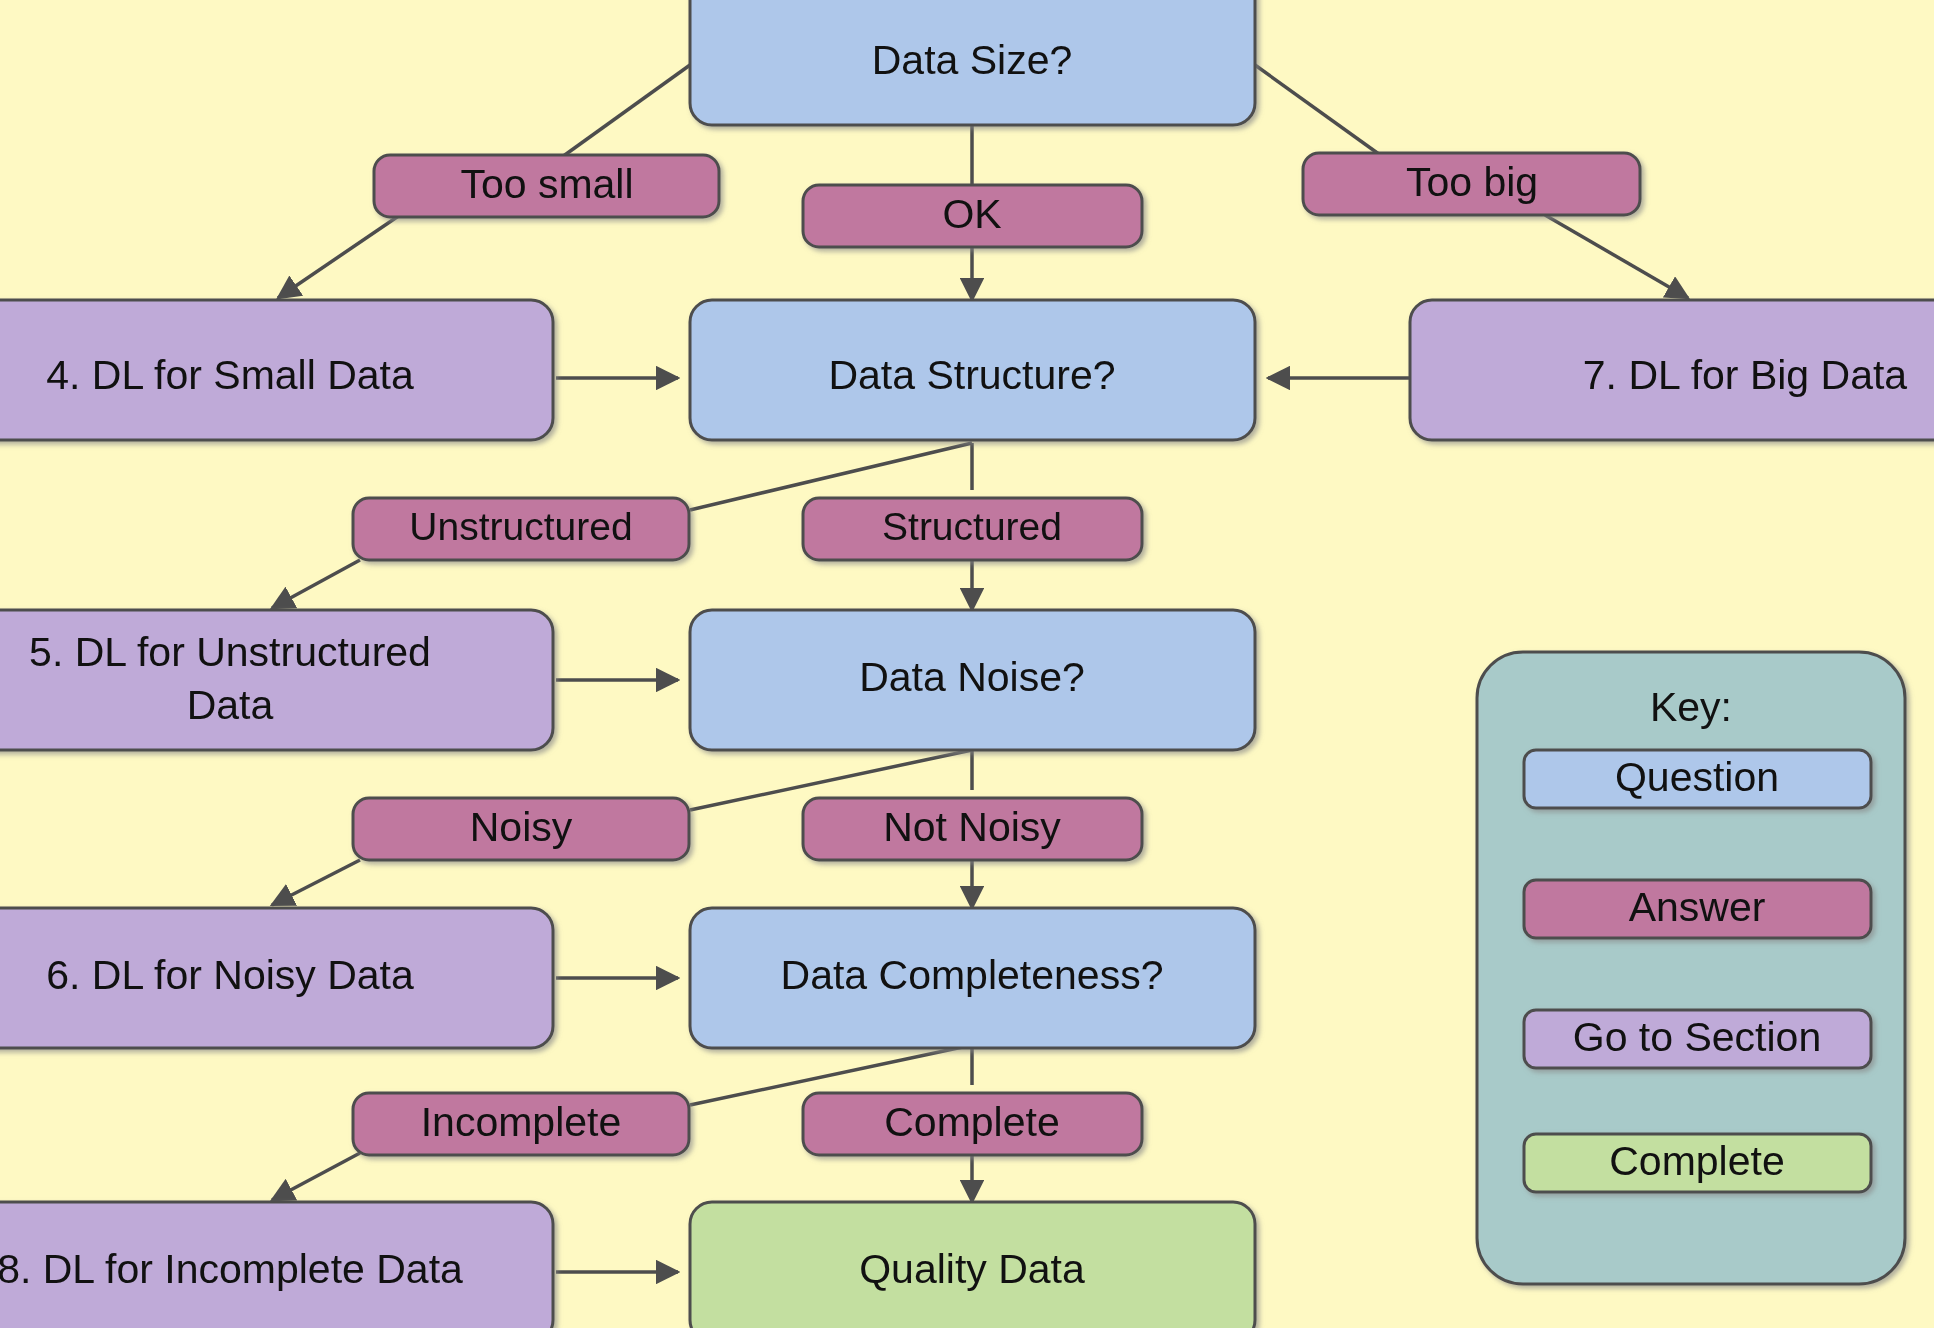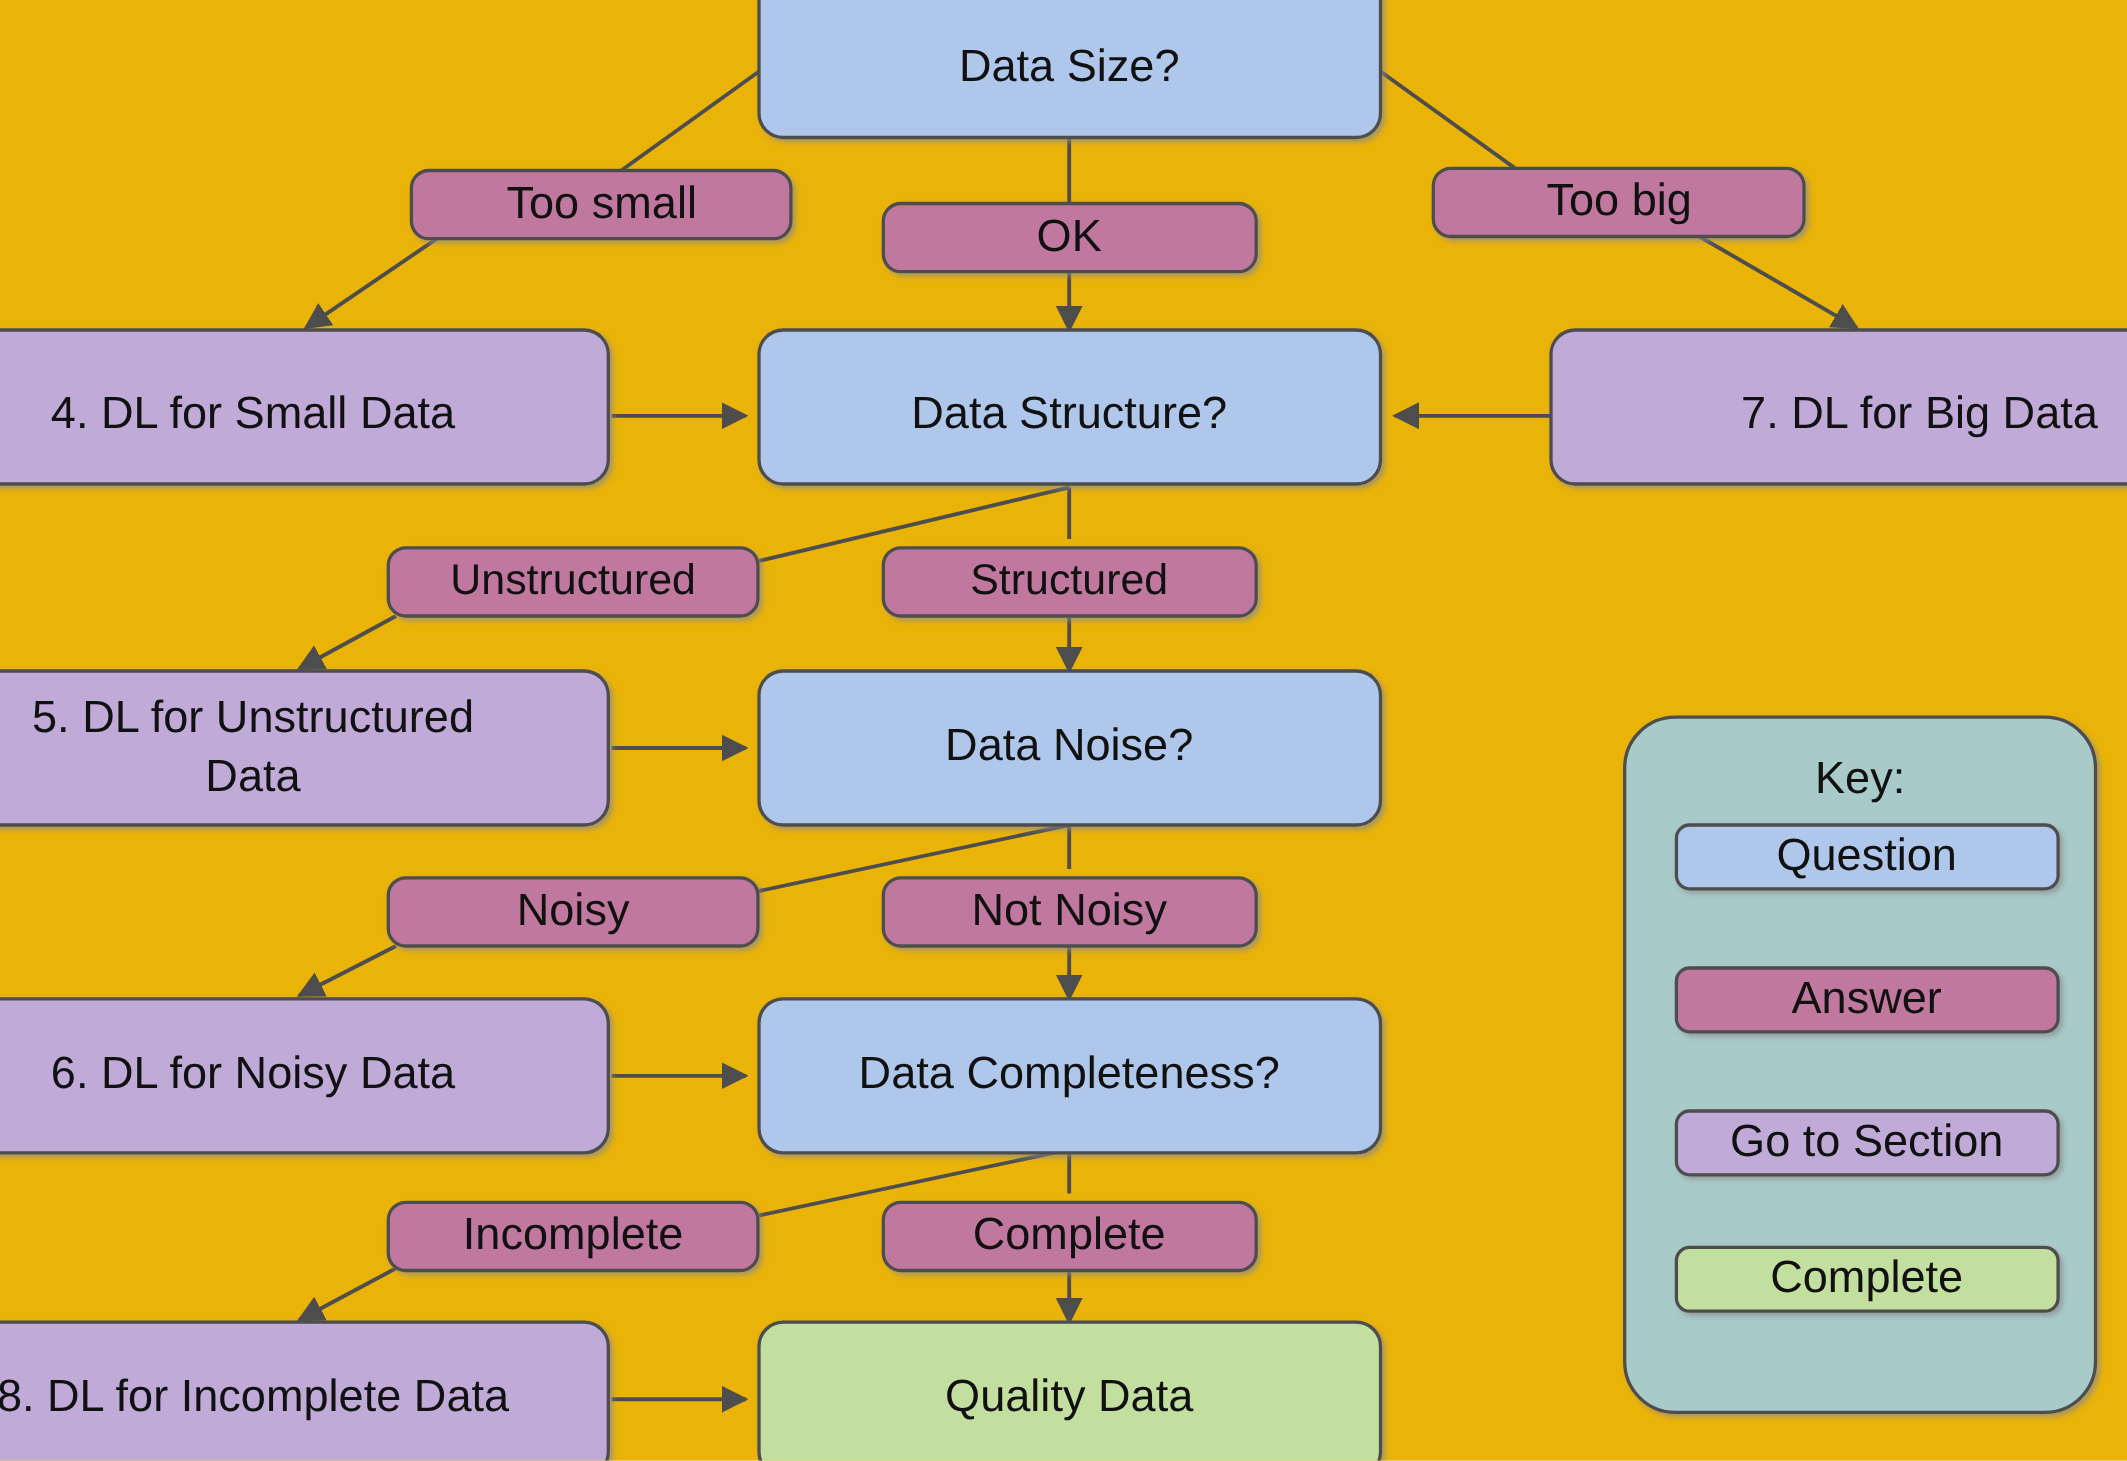--- a/index.html
+++ b/index.html
@@ -10,21 +10,21 @@
   body {
     width: 1934px;
     height: 1328px;
     overflow: hidden;
     font-family: "Liberation Sans", sans-serif;
   }
   #stage {
     position: relative;
     width: 1934px;
     height: 1328px;
-    background: #eab308;
+    background: #fef9c3;
   }
   svg#flow {
     position: absolute;
     top: 0;
     left: 0;
     width: 1934px;
     height: 1328px;
     display: block;
   }
   .node-rect {

